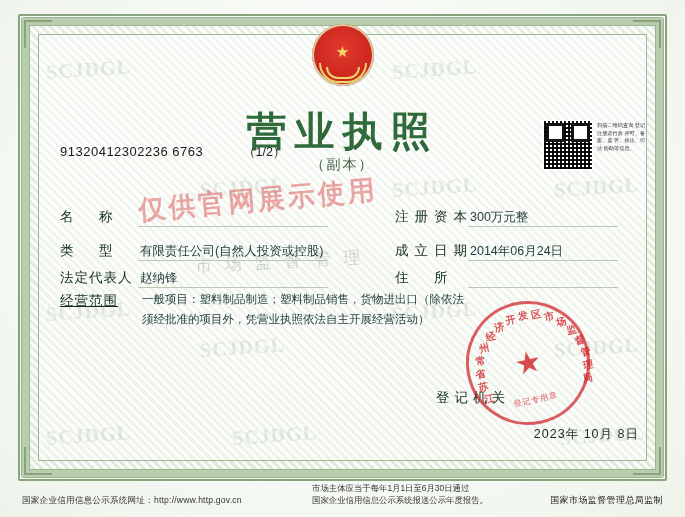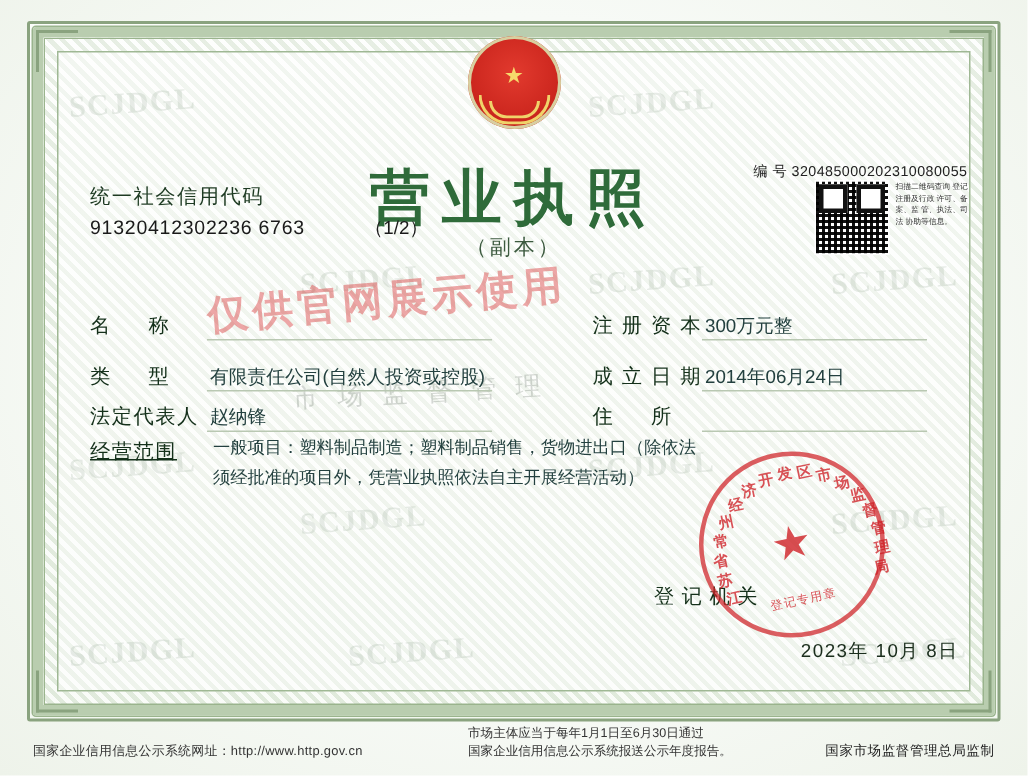--- a/index.html
+++ b/index.html
@@ -251,28 +251,23 @@
   <div class="emblem">
     <div class="disc"></div>
     <div class="star">★</div>
     <div class="ears"></div>
     <div class="gear"></div>
   </div>
 
   <div class="title">营业执照</div>
   <div class="subtitle">（副本）</div>
 
-  <div class="code-label">统一社会信用代码</div>
   <div class="code-value">91320412302236 6763</div>
   <div class="code-seq">（1/2）</div>
 
-  <div class="reg-no">
-    <span>编 号</span>
-    <span>320485000202310080055</span>
-  </div>
   <div class="qr"></div>
   <div class="qr-note">扫描二维码查询
 登记注册及行政
 许可、备案、监
 管、执法、司法
 协助等信息。</div>
 
   <div class="field-label" style="left:60px;top:208px;">名　称</div>
   <div class="rule" style="left:138px;top:226px;width:190px;"></div>
 

